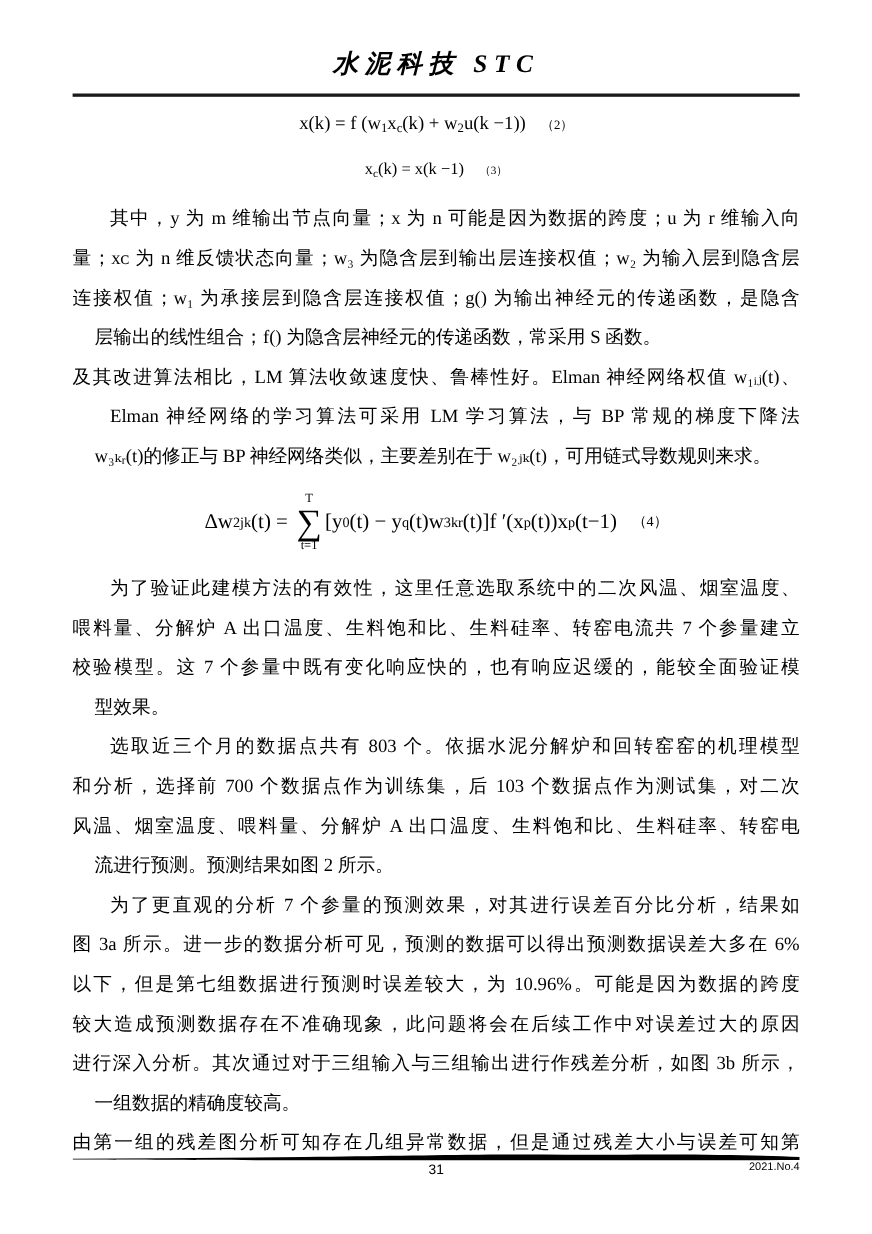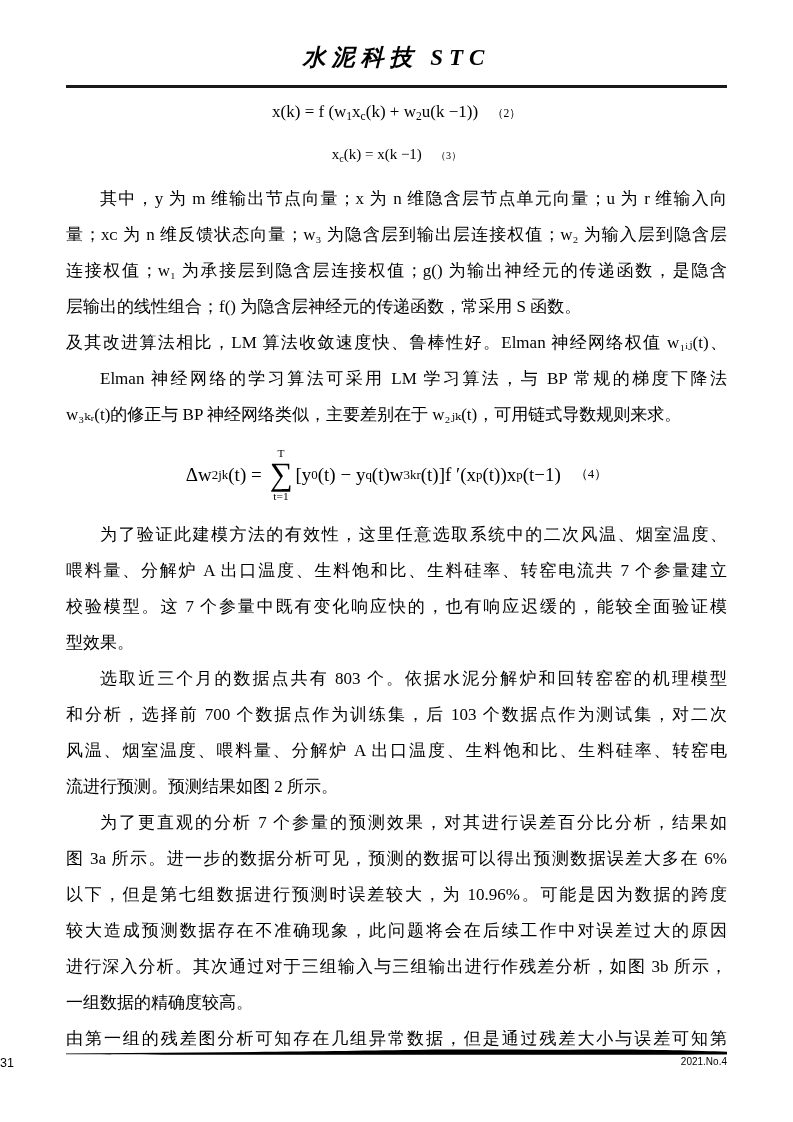--- a/index.html
+++ b/index.html
@@ -47,21 +47,21 @@
   }
   .line {
     font-size: 17px;
     line-height: 36px;
     height: 36px;
     text-align: justify;
     text-align-last: justify;
     overflow: hidden;
   }
   .line.para-first { text-indent: 34px; }
-  .line.para-last  { text-align-last: left; }
+  .line.para-last  { text-align-last: left; margin-left: 20px; }
   
   .formula {
     text-align: center;
     white-space: nowrap;
   }
   .formula-2 { font-size: 17px; line-height: 32px; margin-top: 4px; }
   .formula-3 { font-size: 15px; line-height: 42px; }
   .formula-4 {
     font-size: 19px;
     height: 84px;
@@ -95,21 +95,21 @@
     top: 1047px;
     left: 66px;
     width: 661px;
     height: 9px;
   }
   .footer-page {
     position: absolute;
     top: 1056px;
     left: 0;
     right: 0;
-    text-align: left;
+    text-align: center;
     font-size: 12.5px;
     font-family: "Liberation Sans", "DejaVu Sans", sans-serif;
   }
   .footer-issue {
     position: absolute;
     top: 1056px;
     right: 66px;
     font-size: 10px;
     font-family: "Liberation Sans", "DejaVu Sans", sans-serif;
   }
@@ -119,21 +119,21 @@
 
 <div class="page">
 
   <div class="header-title">水泥科技 STC</div>
 
   <div class="header-rule"></div>
 
   <div class="content" id="content">
       <div class="formula formula-2"><span class="tkn">x(k) = f (w</span><span class="sub">1</span><span class="tkn">x</span><span class="sub">c</span><span class="tkn">(k) + w</span><span class="sub">2</span><span class="tkn">u(k −1))</span><span class="eqnum">（2）</span></div>
       <div class="formula formula-3"><span class="tkn">x</span><span class="sub">c</span><span class="tkn">(k) = x(k −1)</span><span class="eqnum">（3）</span></div>
-      <div class="line para-first">其中，y 为 m 维输出节点向量；x 为 n 维隐含层节点单元向量；u 为 r 维输入向</div>
+      <div class="line para-first">其中，y 为 m 维输出节点向量；x 为 n 可能是因为数据的跨度；u 为 r 维输入向</div>
       <div class="line">量；xᴄ 为 n 维反馈状态向量；w₃ 为隐含层到输出层连接权值；w₂ 为输入层到隐含层</div>
       <div class="line">连接权值；w₁ 为承接层到隐含层连接权值；g() 为输出神经元的传递函数，是隐含</div>
       <div class="line para-last">层输出的线性组合；f() 为隐含层神经元的传递函数，常采用 S 函数。</div>
       <div class="line">及其改进算法相比，LM 算法收敛速度快、鲁棒性好。Elman 神经网络权值 w₁ᵢⱼ(t)、</div>
       <div class="line para-first">Elman 神经网络的学习算法可采用 LM 学习算法，与 BP 常规的梯度下降法</div>
       <div class="line para-last">w₃ₖᵣ(t)的修正与 BP 神经网络类似，主要差别在于 w₂ⱼₖ(t)，可用链式导数规则来求。</div>
       <div class="formula formula-4">
         <span class="tkn">Δw</span>
         <span class="sub">2jk</span>
         <span class="tkn">(t) = </span>

